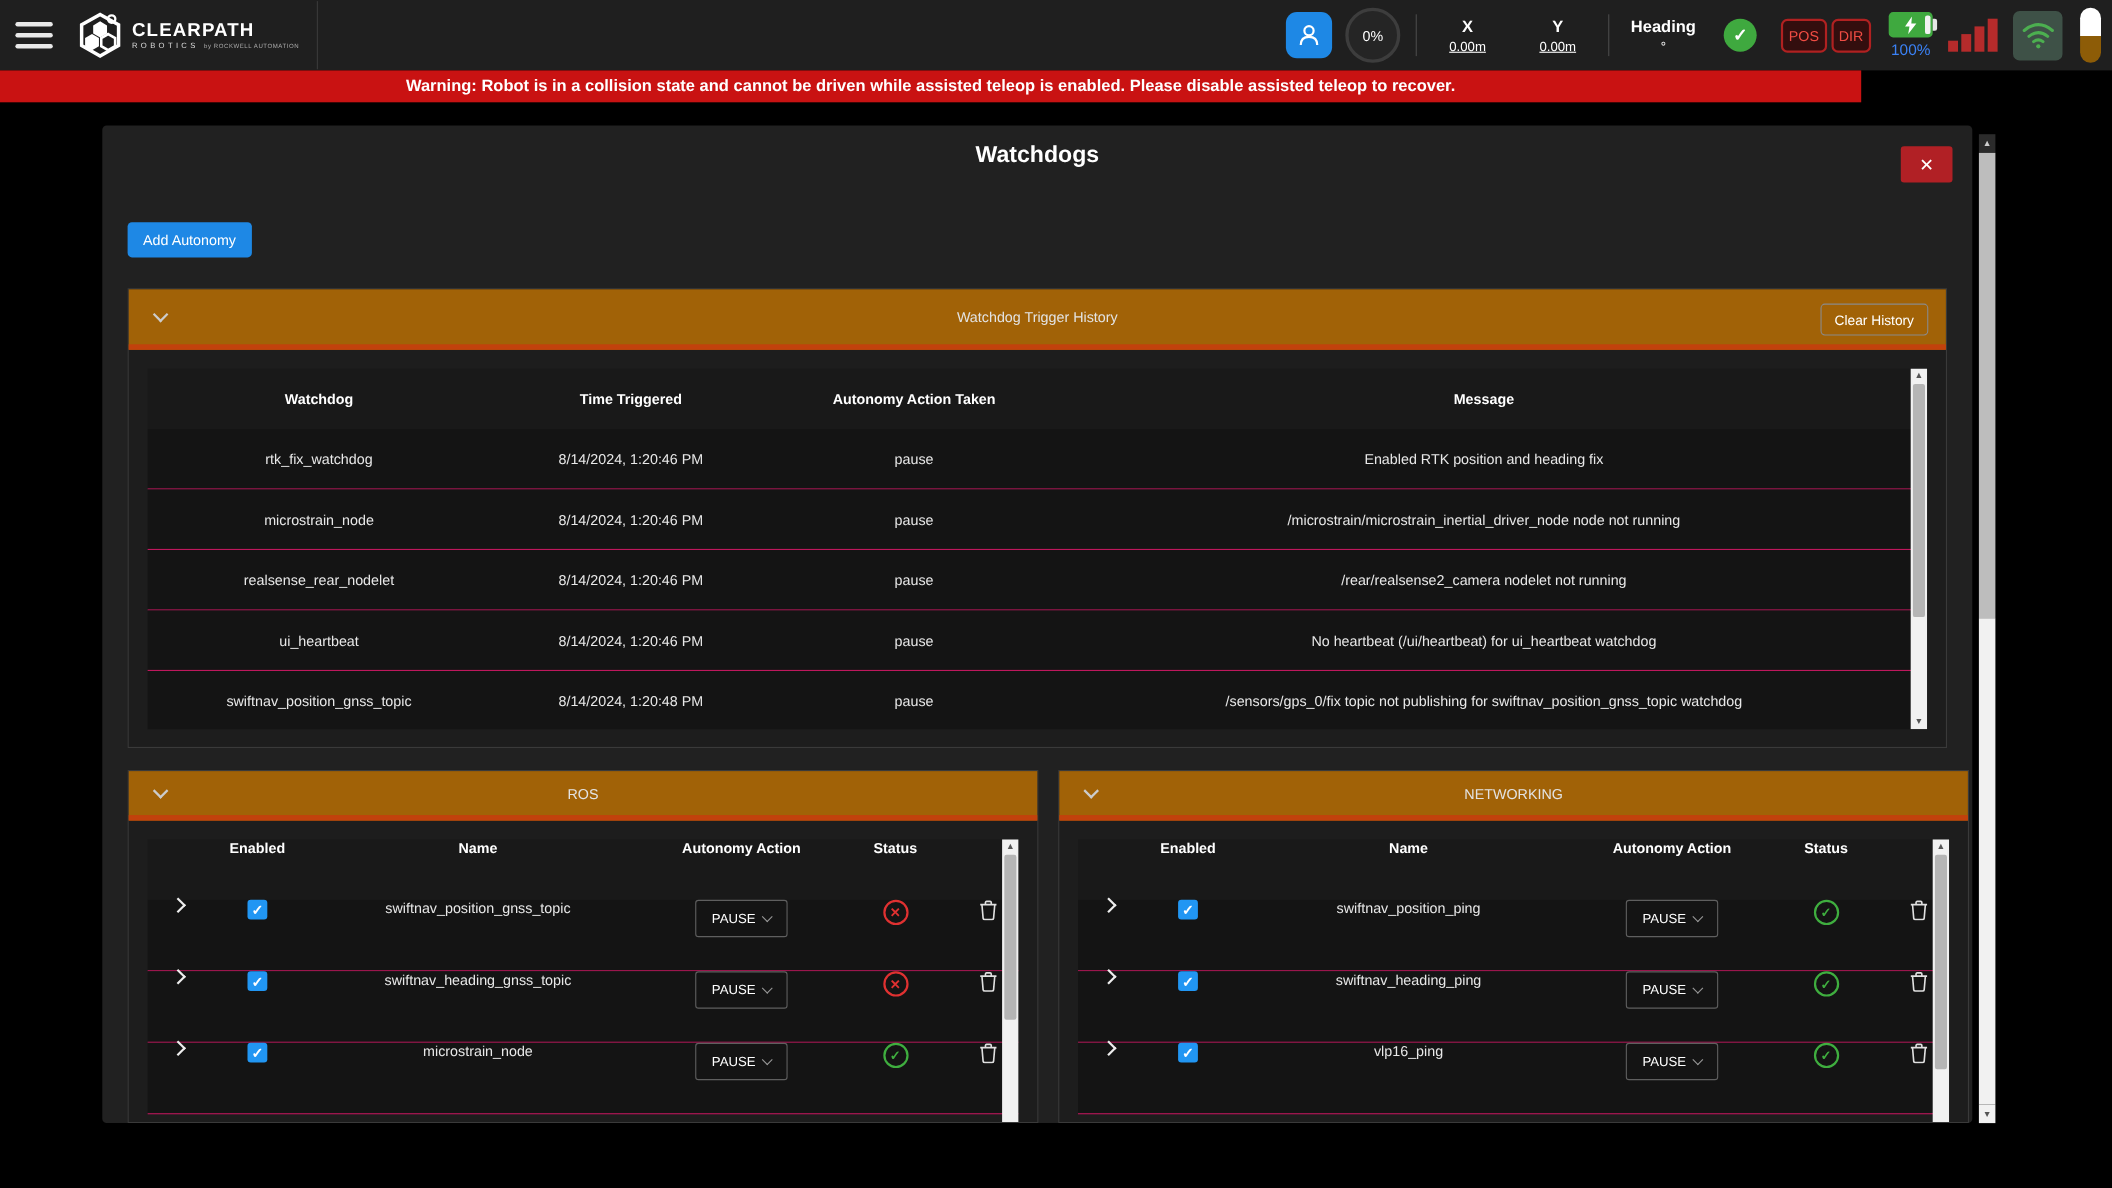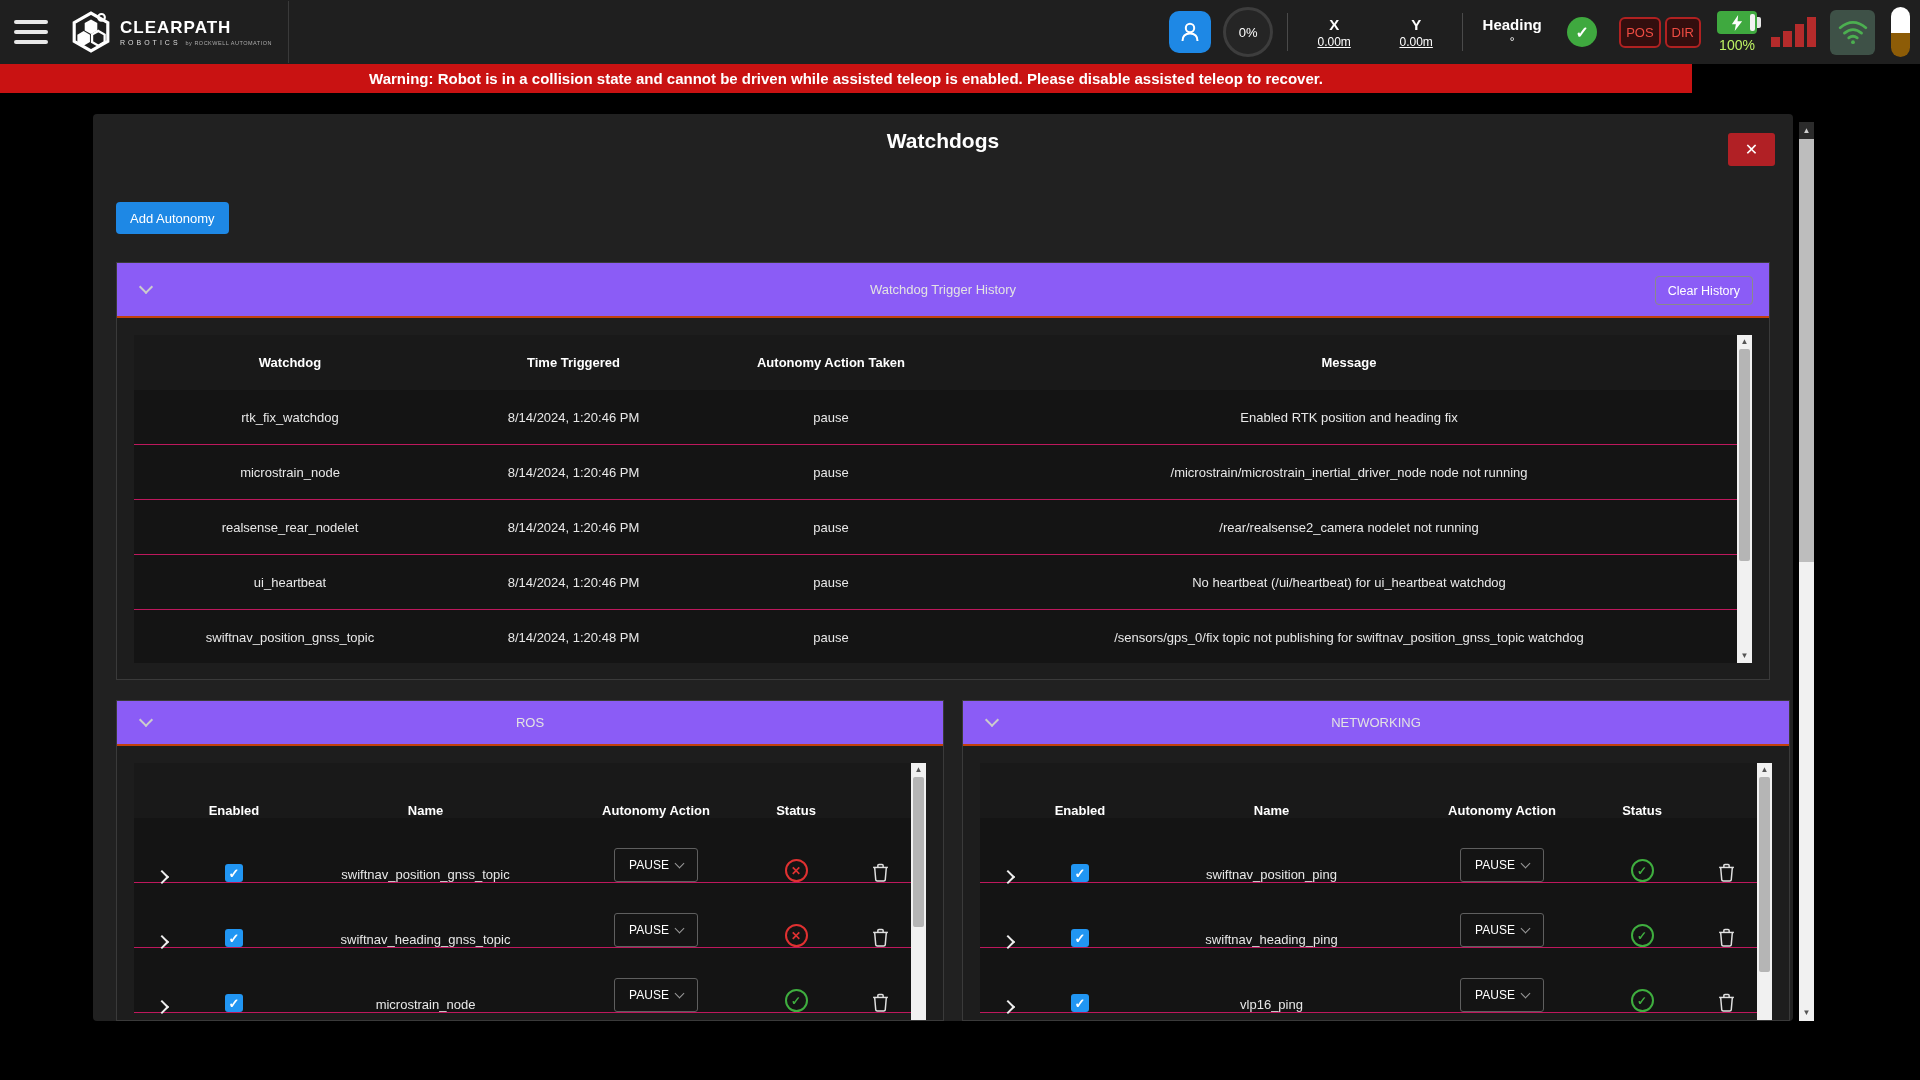--- a/index.html
+++ b/index.html
@@ -26,41 +26,41 @@
   .coord-label { font-size:15px; font-weight:bold; }
   .coord-value { font-size:12px; margin-top:2px;text-decoration:underline; }
   .heading-group { display:flex; flex-direction:column; align-items:center; color:#fff; min-width:70px; }
   .ok-circle { width:30px; height:30px; border-radius:50%; background:#3fa93f; color:#fff; font-size:16px; font-weight:bold; display:flex; align-items:center; justify-content:center; margin-left:20px; }
   .red-badge { height:31px; border:2px solid #b02121; background:#330e0e; border-radius:6px; color:#ef4c43; font-weight:normal; font-size:13px; display:flex; align-items:center; padding:0 5px; margin-left:4px; }
   .red-badge.first { margin-left:22px; }
   .battery-wrap { display:flex; flex-direction:column; align-items:center; margin-left:16px; }
   .battery-body { position:relative; width:40px; height:23px; background:#3fa93f; border-radius:4px; display:flex; align-items:center; justify-content:center; }
   .battery-tip { position:absolute; right:-4px; top:6px; width:4px; height:11px; background:#e6e6e6; border-radius:0 2px 2px 0; }
   .battery-gap { position:absolute; right:2px; top:3px; width:5px; height:17px; background:#f2f2f2; border-radius:2px; }
-  .battery-pct { color:#bef264; font-size:14px; margin-top:3px; }
+  .battery-pct { color:#3b82f6; font-size:14px; margin-top:3px; }
   .signal-bars { display:flex; align-items:flex-end; gap:3px; margin-left:14px; height:30px; }
   .signal-bars i { display:block; width:9px; background:#b52b2b; }
   .wifi-tile { width:45px; height:45px; border-radius:6px; background:#3e5147; display:flex; align-items:center; justify-content:center; margin-left:14px; }
   .pill-batt { width:19px; height:50px; border-radius:10px; margin-left:16px;
                background:linear-gradient(to bottom, #ffffff 0 52%, #8d5c07 52% 100%); }
 
   
   .warn-banner { position:absolute; left:0; top:64px; width:1692px; height:29px; background:#c91212; color:#fff;
                  font-size:15px; font-weight:bold; display:flex; align-items:center; justify-content:center; }
 
   
   .modal { position:absolute; left:93px; top:114px; width:1700px; height:907px; background:#212121; border-radius:4px; overflow:hidden; }
   .modal-title { position:absolute; top:15px; left:0; width:1700px; text-align:center; color:#fff; font-size:21px; font-weight:bold; }
   .close-btn { position:absolute; top:19px; right:18px; width:47px; height:33px; background:#b12025; border-radius:3px; border:none;
                color:#fff; font-size:16px; display:flex; align-items:center; justify-content:center; cursor:pointer; }
   .add-btn { position:absolute; top:88px; left:23px; height:32px; padding:0 14px; background:#1e88e5; border:none; border-radius:4px;
              color:#fff; font-size:13px; cursor:pointer; }
 
   .panel { position:absolute; border:1px solid #3a3a3a; background:#1d1d1d; }
-  .panel-header { position:relative; height:55px; background:#8b5cf6; border-bottom:2px solid #c2410c; display:flex; align-items:center; }
+  .panel-header { position:relative; height:55px; background:#a16207; border-bottom:5px solid #c2410c; display:flex; align-items:center; }
   .panel-header.small { height:45px; }
   .panel-title { position:absolute; left:0; width:100%; text-align:center; color:#e3e3e3; font-size:13px; }
   .chev-btn { margin-left:18px; background:none; border:none; cursor:pointer; z-index:2; width:22px; height:22px; display:flex; align-items:center; justify-content:center; }
   .chev-down { display:inline-block; width:10px; height:10px; border-top:2.5px solid #ccc; border-right:2.5px solid #ccc; transform:rotate(135deg); margin-top:-5px; }
   .chev-right { display:inline-block; width:10px; height:10px; border-top:2.5px solid #eee; border-right:2.5px solid #eee; transform:rotate(45deg); }
   .clear-btn { position:absolute; right:16px; top:13px; height:29px; padding:0 12px; background:transparent; border:1px solid #8a8a8a;
                border-radius:4px; color:#fff; font-size:12.5px; cursor:pointer; }
 
   #history-panel { left:23px; top:148px; width:1654px; height:418px; }
   .panel-body { padding:17px 17px 0 17px; position:relative; }
@@ -83,21 +83,21 @@
   #ros-panel { left:23px; } #net-panel { left:869px; }
   .wtable { height:257px; }
   .wrow { height:65px; }
   .wthead-row { height:55px; }
   .wcol-chevron { flex:0 0 56px; display:flex; align-items:center; justify-content:center; }
   .wcol-enabled { flex:0 0 88px; display:flex; align-items:center; justify-content:center; }
   .wcol-name { flex:1; }
   .wcol-action { flex:0 0 166px; display:flex; align-items:center; justify-content:center; }
   .wcol-status { flex:0 0 114px; display:flex; align-items:center; justify-content:center; }
   .wcol-trash { flex:0 0 55px; display:flex; align-items:center; justify-content:center; }
-  .wrow-inner { padding-right:18px; display:flex; align-items:flex-end; width:100%; height:100%; }
+  .wrow-inner { padding-right:0; display:flex; align-items:flex-start; width:100%; height:100%; }
 
   .checkbox { width:18px; height:18px; background:#2196f3; border-radius:3px; color:#fff; font-size:13px; font-weight:bold;
               display:flex; align-items:center; justify-content:center; cursor:pointer; }
   .pause-select { width:84px; height:34px; border:1px solid #5f5f5f; border-radius:3px; background:transparent; color:#fff;
                   font-size:12px; display:flex; align-items:center; justify-content:center; gap:7px; cursor:pointer; }
   .pause-select .dd { display:inline-block; width:7px; height:7px; border-top:1.8px solid #999; border-right:1.8px solid #999; transform:rotate(135deg); margin-top:-4px; }
   .status-icon { width:23px; height:23px; border-radius:50%; border:2px solid; display:flex; align-items:center; justify-content:center; font-size:12px; font-weight:bold; }
   .status-ok { color:#3fae3f; border-color:#3fae3f; }
   .status-error { color:#e03131; border-color:#e03131; }
   .trash-btn { background:none; border:none; cursor:pointer; display:flex; align-items:center; justify-content:center; }

